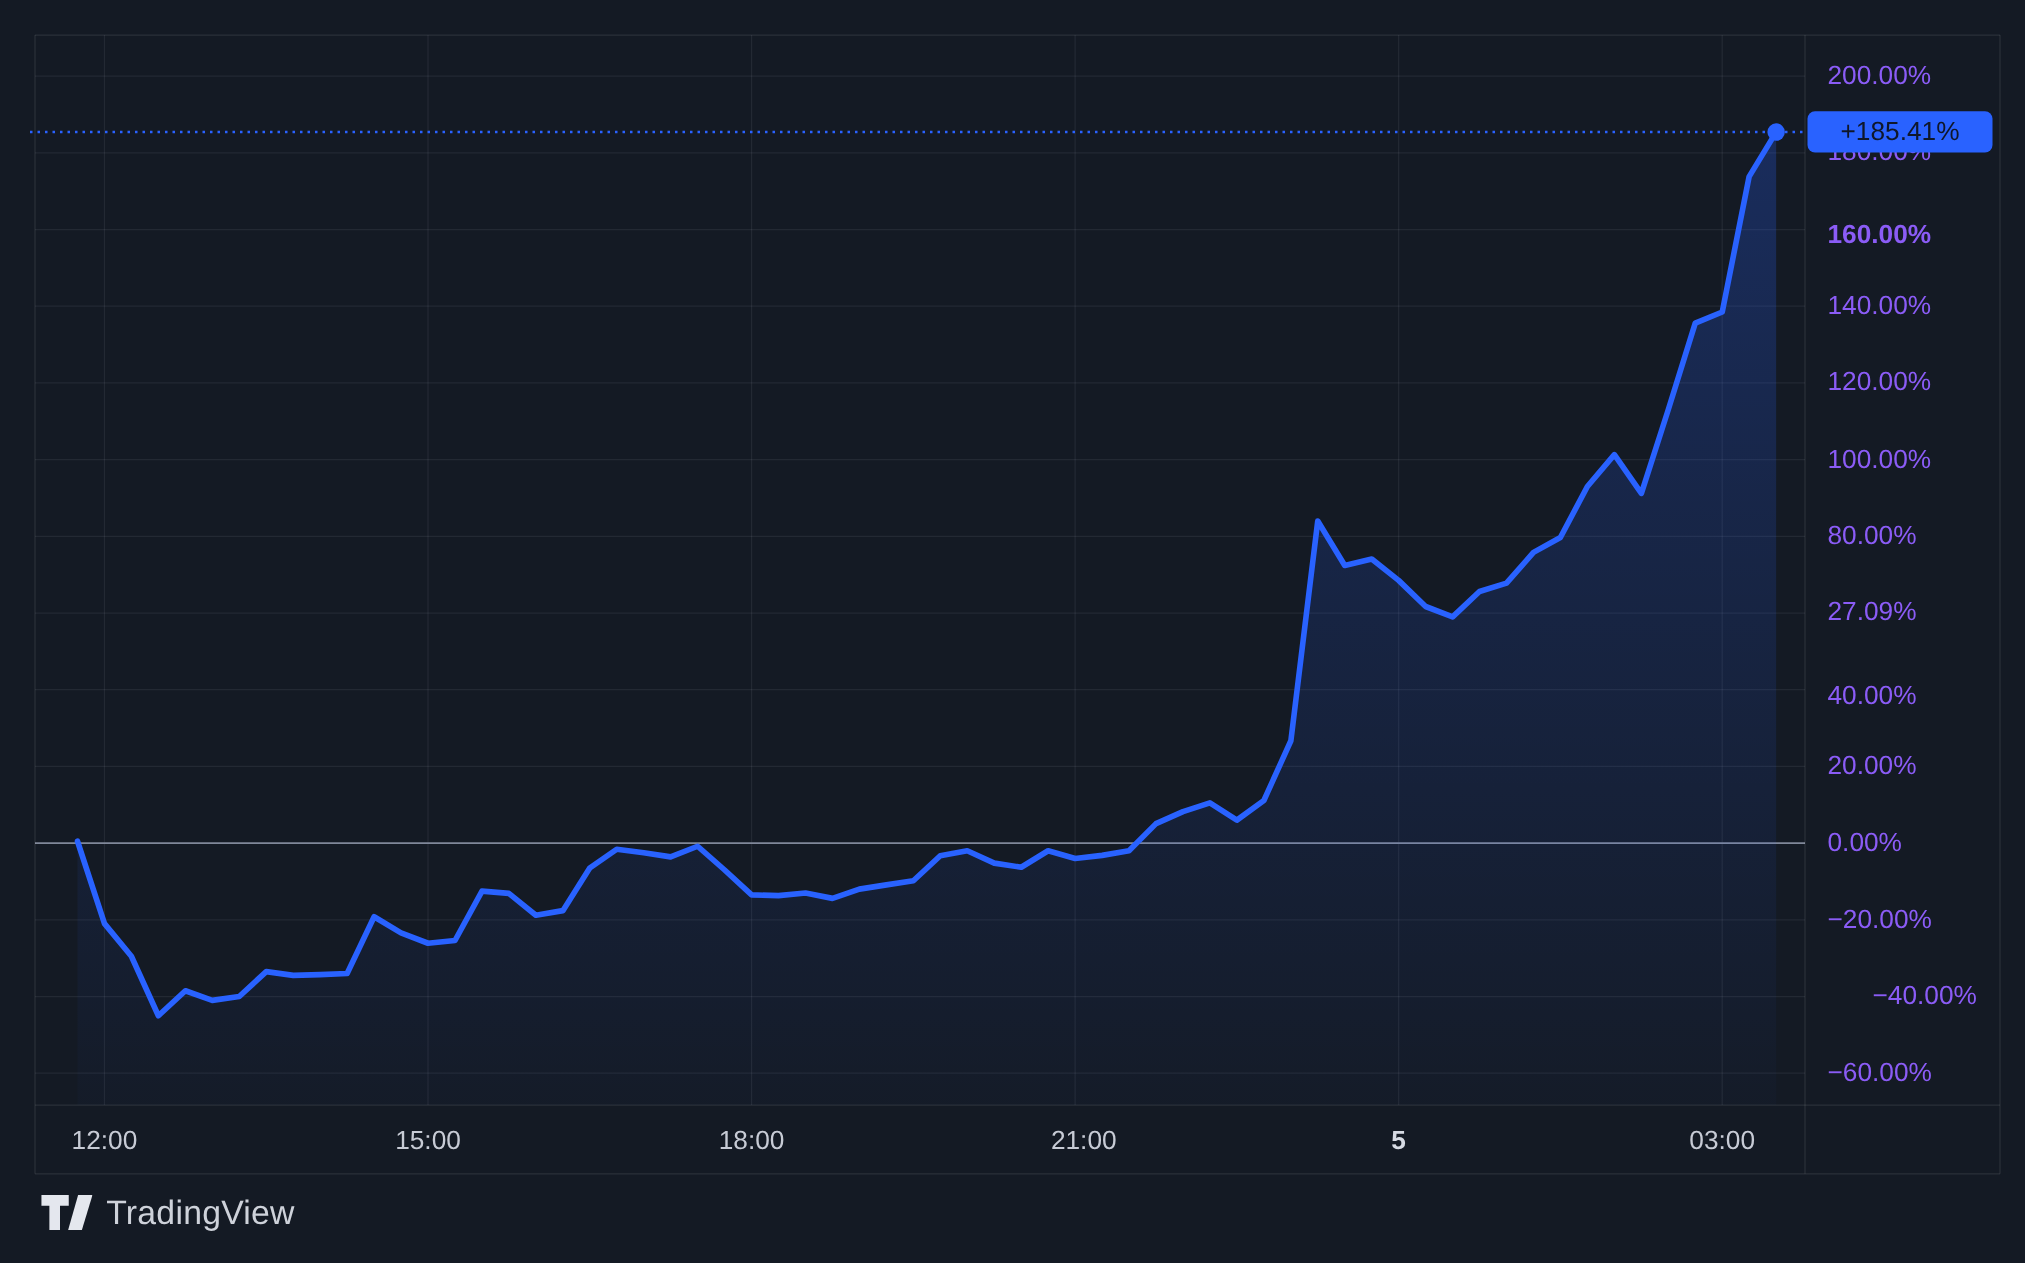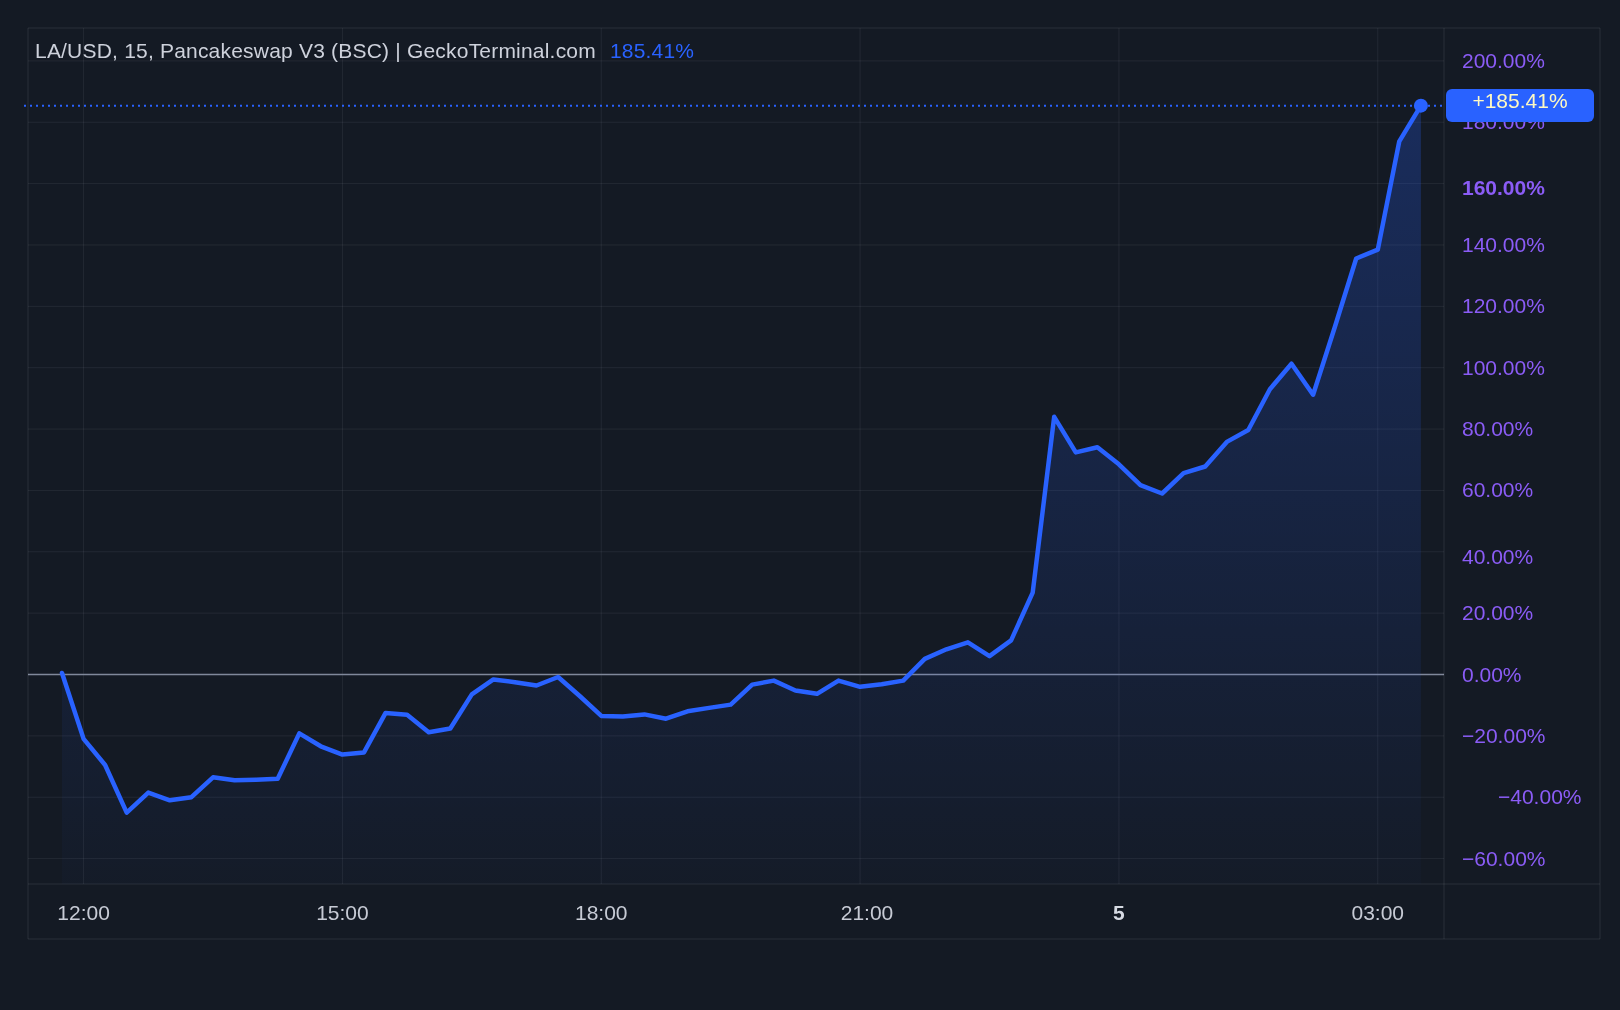--- a/index.html
+++ b/index.html
@@ -21,22 +21,22 @@
     position:absolute;left:1462px;width:130px;height:22px;line-height:22px;
     font-size:21px;color:#8b5cf6;text-align:left;white-space:nowrap;
   }
   .xlab{
     position:absolute;top:901px;height:23px;line-height:23px;
     font-size:21px;color:#c7cbd5;transform:translateX(-50%);white-space:nowrap;
   }
   .xlab.bold{font-weight:bold;color:#d6dae3;}
   #badge{
     position:absolute;left:1446px;width:148px;height:33px;border-radius:6px;
-    display:flex;align-items:flex-start;justify-content:center;
-    font-size:21px;color:#fef9c3;background:#2962ff;
+    display:flex;align-items:center;justify-content:center;
+    font-size:21px;color:#0f172a;background:#2962ff;
   }
   #logo{
     position:absolute;left:33px;top:953px;height:34px;
     display:flex;align-items:center;gap:11px;text-decoration:none;cursor:pointer;
   }
   #logo-text{color:#ced2da;font-size:27px;font-weight:500;letter-spacing:.2px;}
 </style>
 </head>
 <body>
 
@@ -73,47 +73,52 @@
       <line x1="1600" y1="28" x2="1600" y2="939" stroke="rgba(235,240,250,0.10)" stroke-width="1"></line>
       <line x1="1444" y1="28" x2="1444" y2="939" stroke="rgba(235,240,250,0.10)" stroke-width="1"></line>
       <line x1="28" y1="884" x2="1600" y2="884" stroke="rgba(235,240,250,0.10)" stroke-width="1"></line>
       <line x1="28" y1="939" x2="1600" y2="939" stroke="rgba(235,240,250,0.10)" stroke-width="1"></line>
       <path d="M62.0 673.0 L83.6 738.9 L105.1 765.0 L126.7 812.6 L148.3 792.6 L169.8 800.3 L191.4 797.2 L213.0 777.3 L234.6 780.3 L256.1 779.7 L277.7 778.8 L299.3 733.4 L320.8 746.3 L342.4 754.6 L364.0 752.4 L385.6 712.9 L407.1 714.7 L428.7 732.2 L450.3 728.5 L471.8 694.4 L493.4 679.4 L515.0 682.2 L536.5 685.5 L558.1 677.0 L579.7 696.0 L601.3 715.9 L622.8 716.5 L644.4 714.4 L666.0 718.7 L687.5 711.3 L709.1 707.9 L730.7 704.6 L752.2 684.6 L773.8 680.6 L795.4 690.5 L817.0 693.8 L838.5 680.6 L860.1 686.8 L881.7 684.3 L903.2 680.6 L924.8 658.9 L946.4 649.3 L967.9 642.3 L989.5 656.1 L1011.1 640.4 L1032.7 592.6 L1054.2 416.8 L1075.8 452.4 L1097.4 447.2 L1118.9 464.3 L1140.5 485.2 L1162.1 493.5 L1183.6 473.2 L1205.2 466.5 L1226.8 441.9 L1248.3 430.0 L1269.9 389.2 L1291.5 363.7 L1313.1 394.7 L1334.6 327.8 L1356.2 258.5 L1377.8 249.6 L1399.3 141.3 L1420.9 105.7 L1420.9 884 L62.0 884 Z" fill="url(#areaGrad)" stroke="none"></path>
       <path d="M62.0 673.0 L83.6 738.9 L105.1 765.0 L126.7 812.6 L148.3 792.6 L169.8 800.3 L191.4 797.2 L213.0 777.3 L234.6 780.3 L256.1 779.7 L277.7 778.8 L299.3 733.4 L320.8 746.3 L342.4 754.6 L364.0 752.4 L385.6 712.9 L407.1 714.7 L428.7 732.2 L450.3 728.5 L471.8 694.4 L493.4 679.4 L515.0 682.2 L536.5 685.5 L558.1 677.0 L579.7 696.0 L601.3 715.9 L622.8 716.5 L644.4 714.4 L666.0 718.7 L687.5 711.3 L709.1 707.9 L730.7 704.6 L752.2 684.6 L773.8 680.6 L795.4 690.5 L817.0 693.8 L838.5 680.6 L860.1 686.8 L881.7 684.3 L903.2 680.6 L924.8 658.9 L946.4 649.3 L967.9 642.3 L989.5 656.1 L1011.1 640.4 L1032.7 592.6 L1054.2 416.8 L1075.8 452.4 L1097.4 447.2 L1118.9 464.3 L1140.5 485.2 L1162.1 493.5 L1183.6 473.2 L1205.2 466.5 L1226.8 441.9 L1248.3 430.0 L1269.9 389.2 L1291.5 363.7 L1313.1 394.7 L1334.6 327.8 L1356.2 258.5 L1377.8 249.6 L1399.3 141.3 L1420.9 105.7 " fill="none" stroke="#2962ff" stroke-width="4.5" stroke-linejoin="round" stroke-linecap="round"></path>
       <line x1="24" y1="105.66211999999996" x2="1444" y2="105.66211999999996" stroke="#2962ff" stroke-width="2" stroke-dasharray="2 4"></line>
       <circle cx="1420.91" cy="105.66211999999996" r="7" fill="#2962ff"></circle>
     </svg>
 
-  <div id="title">
-    <span id="title-main">LA/USD, 15, Pancakeswap V3 (BSC) | GeckoTerminal.com</span>
-    <span id="title-chg">185.41%</span>
-  </div>
 
   <div id="yaxis">
       <div class="ylab" style="top: 49.9px;">200.00%</div>
       <div class="ylab" style="top: 111.26px;">180.00%</div>
       <div class="ylab" style="top: 177px; font-weight: bold;">160.00%</div>
       <div class="ylab" style="top: 233.98px;">140.00%</div>
       <div class="ylab" style="top: 295.34px;">120.00%</div>
       <div class="ylab" style="top: 356.7px;">100.00%</div>
       <div class="ylab" style="top: 418.06px;">80.00%</div>
-      <div class="ylab" style="top: 479.42px;">60.00%</div>
+      <div class="ylab" style="top: 479.42px;">27.09%</div>
       <div class="ylab" style="top: 546px;">40.00%</div>
       <div class="ylab" style="top: 602.14px;">20.00%</div>
       <div class="ylab" style="top: 663.5px;">0.00%</div>
       <div class="ylab" style="top: 724.86px;">−20.00%</div>
       <div class="ylab" style="top: 786.22px; margin-left: 36px;">−40.00%</div>
       <div class="ylab" style="top: 847.58px;">−60.00%</div>
     </div>
   <div id="xaxis">
       <div class="xlab" style="left: 83.57px;">12:00</div>
       <div class="xlab" style="left: 342.41px;">15:00</div>
       <div class="xlab" style="left: 601.25px;">18:00</div>
       <div class="xlab" style="left: 867px;">21:00</div>
       <div class="xlab bold" style="left: 1118.93px;">5</div>
       <div class="xlab" style="left: 1377.77px;">03:00</div>
     </div>
 
   <div id="badge" style="top: 89.1621px;">
     <span>+185.41%</span>
   </div>
 
+  <a id="logo">
+    <svg width="41" height="28" viewBox="0 0 41 28">
+      <g fill="#e4e7ee">
+        <path d="M0 0 H22 V8.5 H15 V28 H6.5 V8.5 H0 Z"></path>
+        <path d="M29.5 0 H41 L32.5 28 H21.5 Z"></path>
+      </g>
+    </svg>
+    <span id="logo-text">TradingView</span>
+  </a>
 </div>
 
 </body></html>

